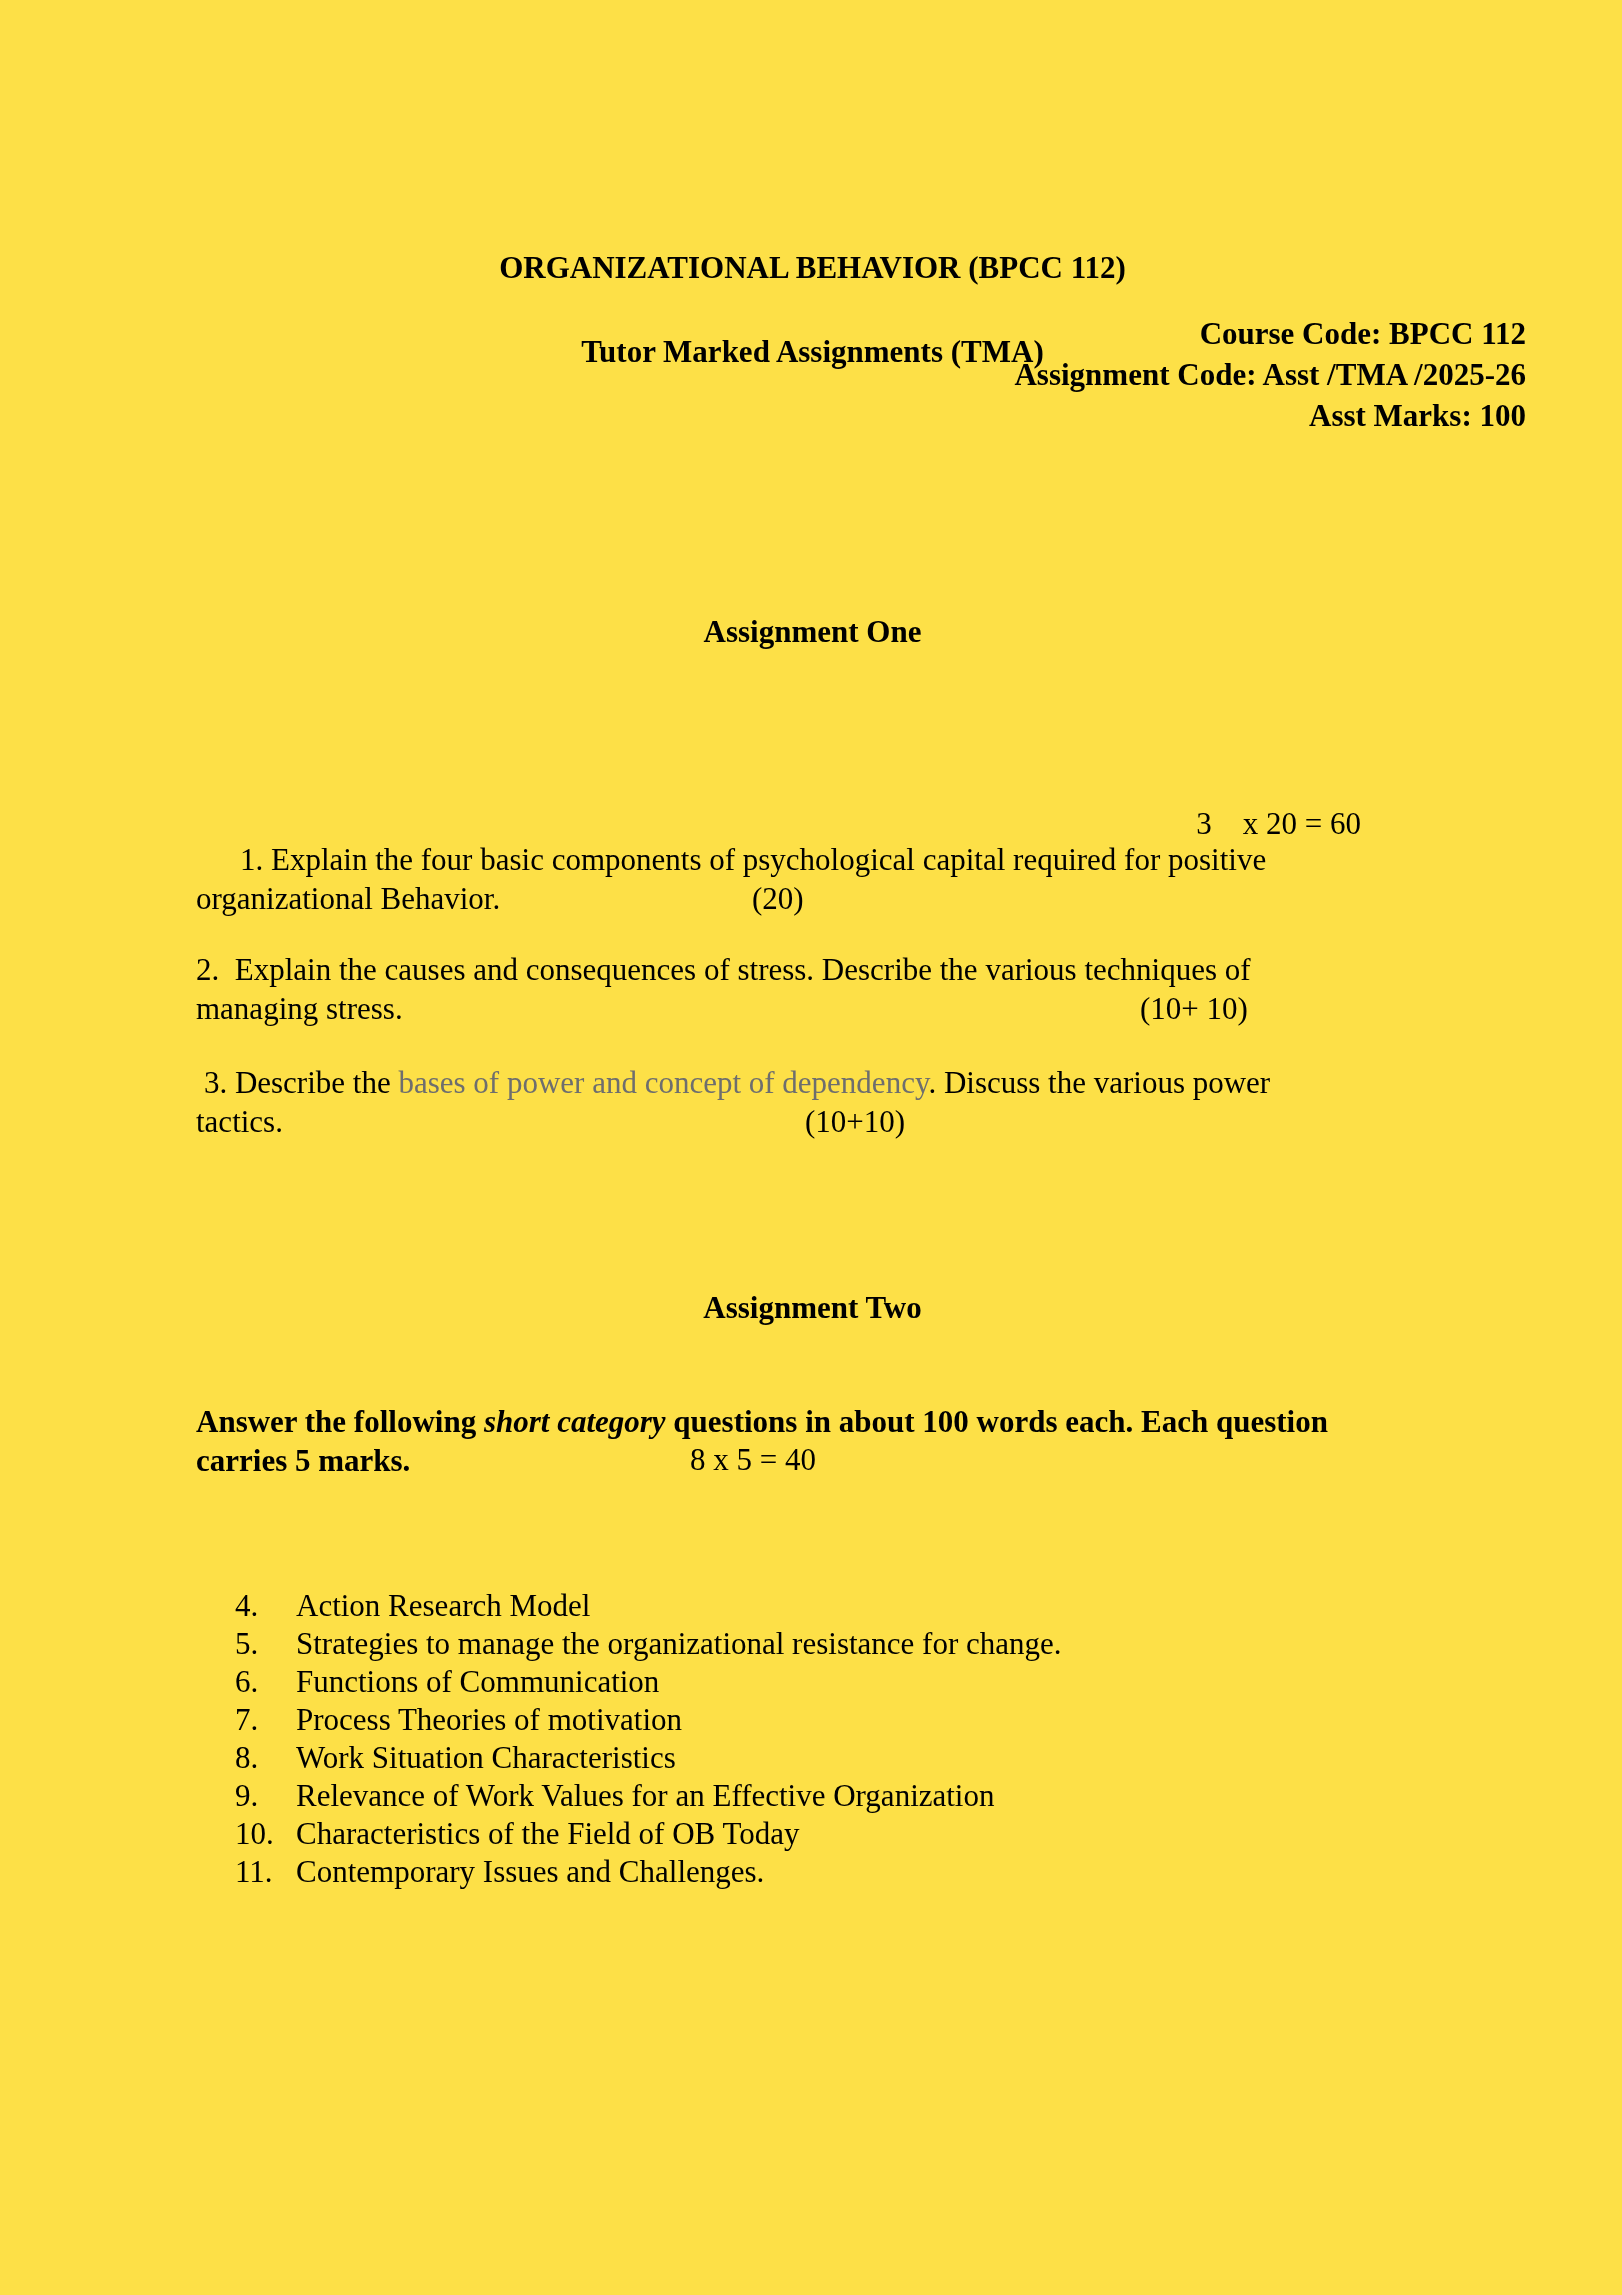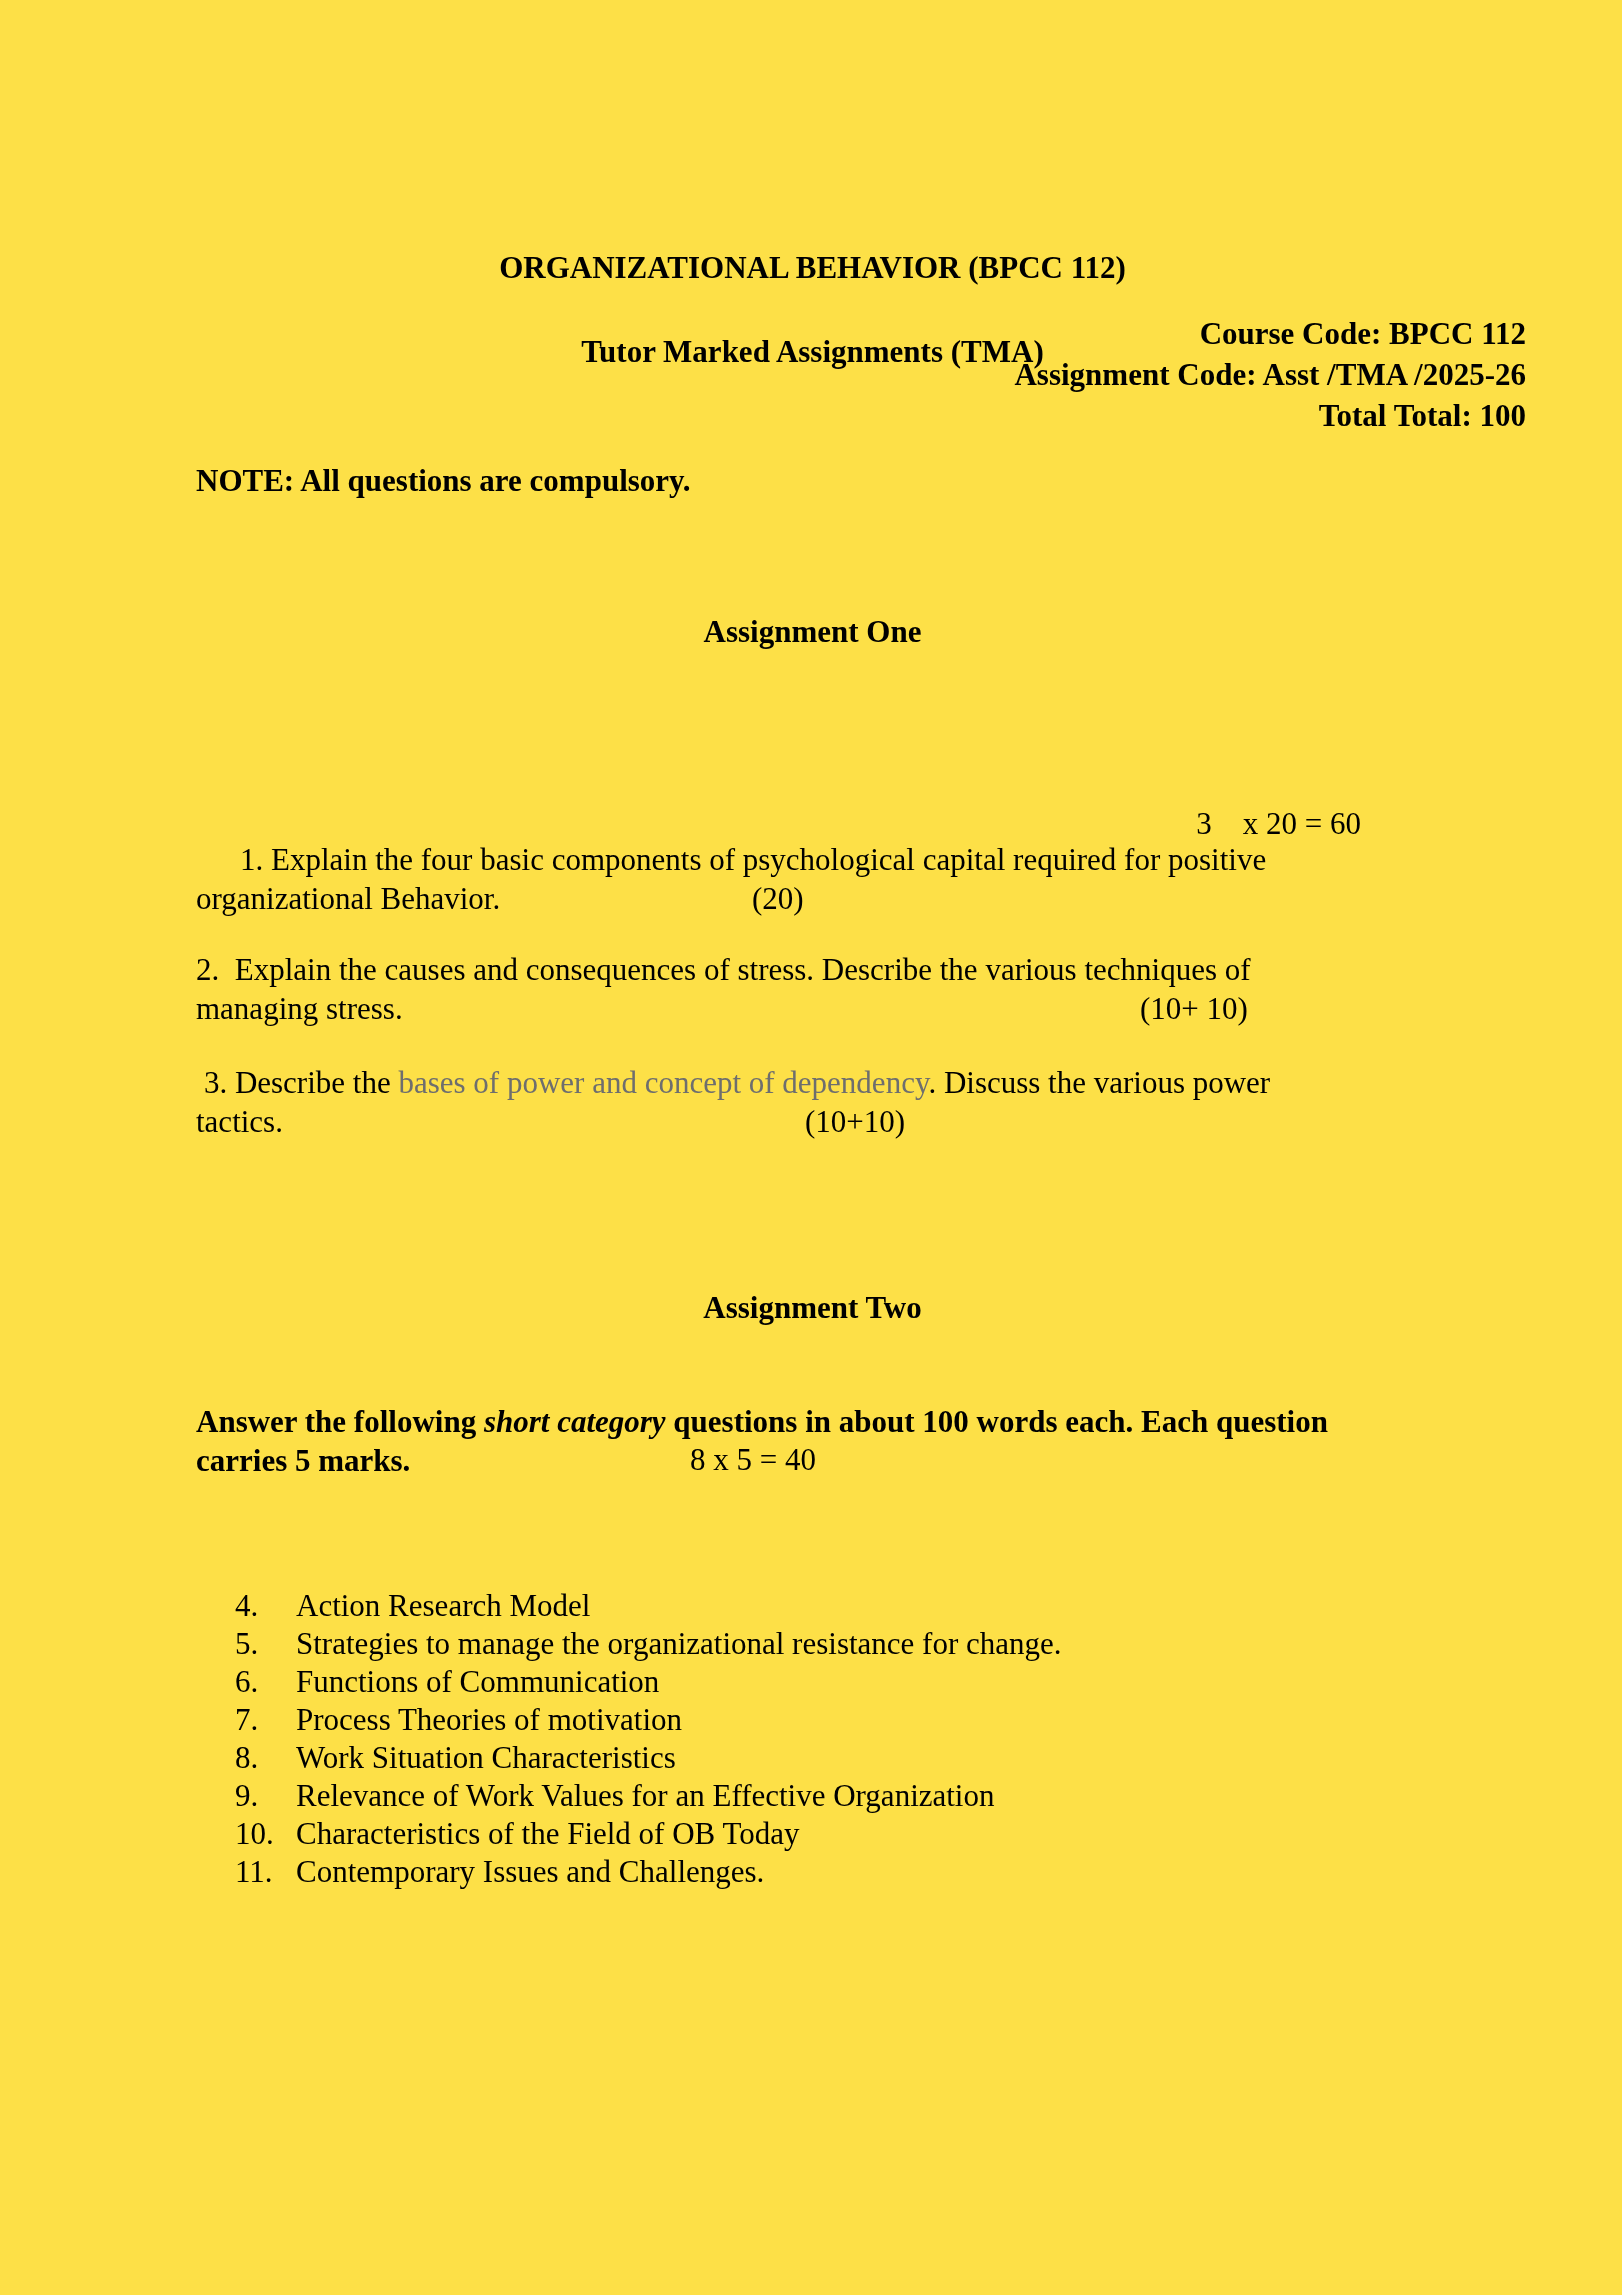--- a/index.html
+++ b/index.html
@@ -81,24 +81,23 @@
 <div class="page">
 
   <div class="abs col center doc-title prewrap">
     <div>ORGANIZATIONAL BEHAVIOR (BPCC 112)</div>
     <div>Tutor Marked Assignments (TMA)</div>
   </div>
 
   <div class="abs header-block">
     <div>Course Code: BPCC 112</div>
     <div>Assignment Code: Asst /TMA /2025-26</div>
-    <div>Total Total: 100</div>
+    <div>Asst Marks: 100</div>
   </div>
 
-  <div class="abs col note-line">NOTE: All questions are compulsory.</div>
 
   <div class="abs col center a1-heading">Assignment One</div>
 
 
   <div class="abs a1-marks">3&nbsp;&nbsp;&nbsp;&nbsp;x 20 = 60</div>
 
   <div class="abs col question q1">
     <div class="qline1">1. Explain the four basic components of psychological capital required for positive</div>
     <div class="qline2">
       <span>organizational Behavior.</span>

